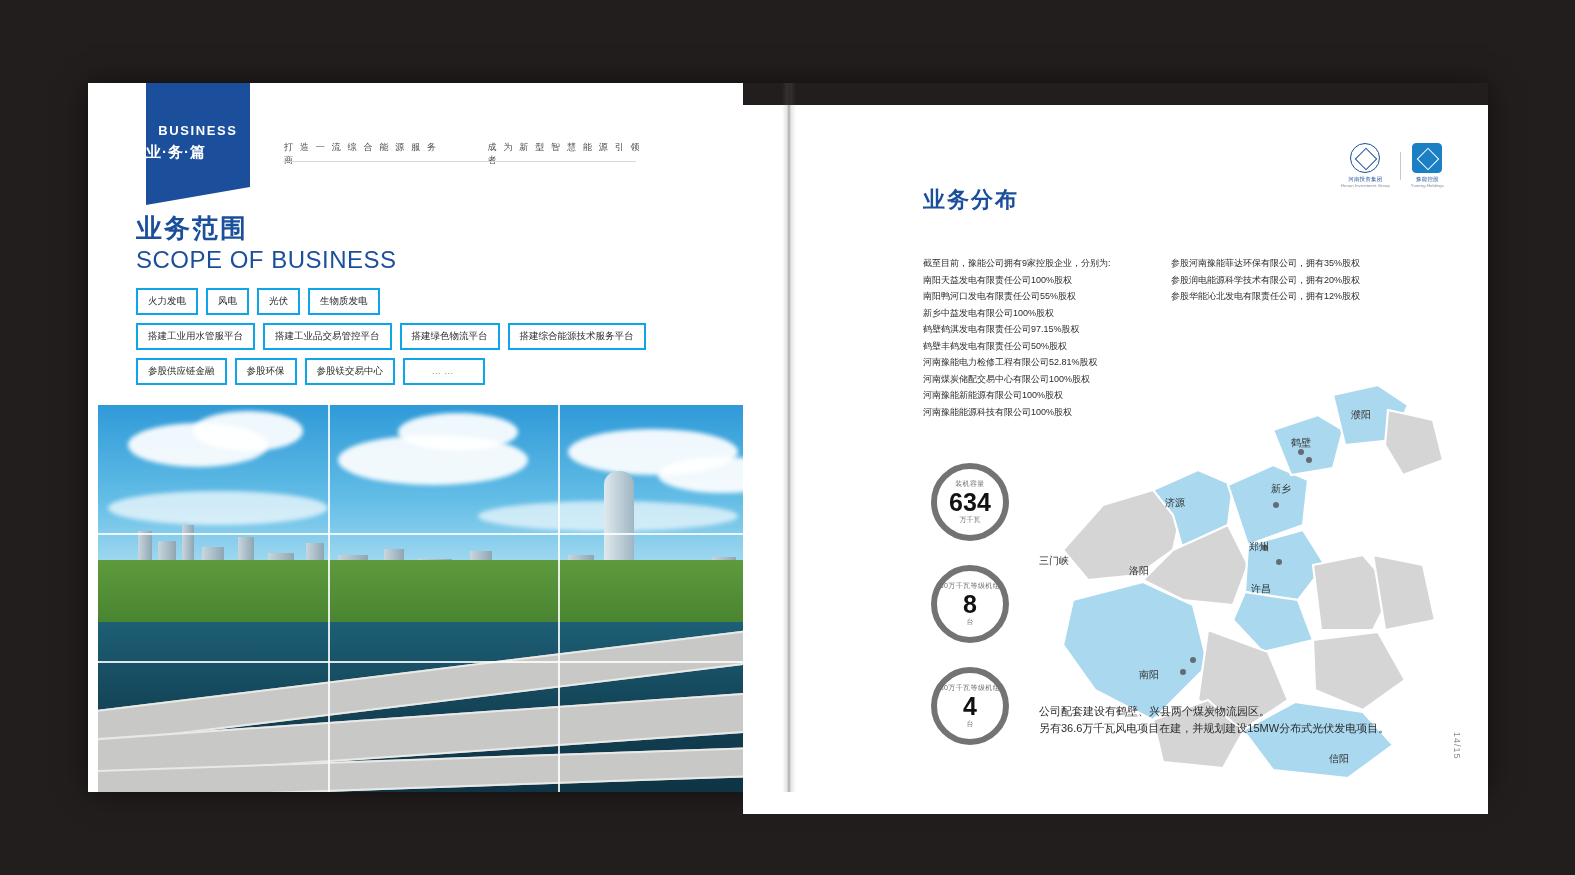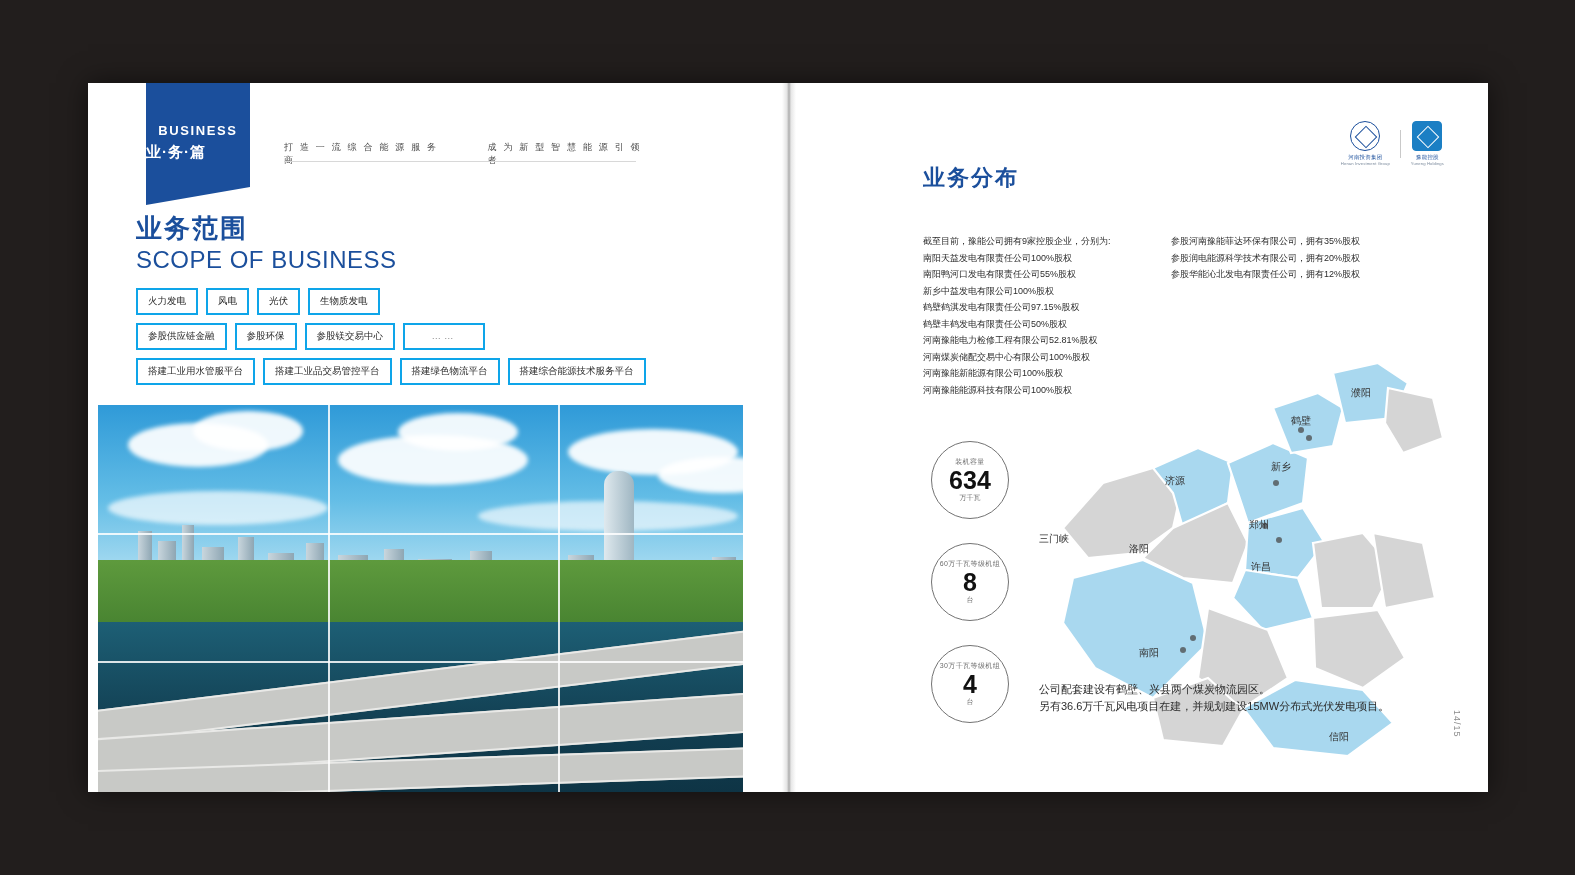--- a/index.html
+++ b/index.html
@@ -22,21 +22,21 @@
     display: flex;
     box-shadow: 0 0 26px rgba(0,0,0,0.55);
   }
   .page {
     position: relative;
     background: #ffffff;
     height: 100%;
     overflow: hidden;
   }
   .page-left { width: 700px; padding-left: 44px; }
-  .page-right { width: 800px; }
+  .page-right { width: 800px; margin-top: 22px; }
   .gutter {
     position: absolute;
     left: 694px; top: 0;
     width: 14px; height: 709px;
     background: linear-gradient(to right,
       rgba(0,0,0,0.0) 0%,
       rgba(120,120,120,0.20) 35%,
       rgba(60,60,60,0.42) 50%,
       rgba(120,120,120,0.18) 65%,
       rgba(0,0,0,0.0) 100%);
@@ -181,21 +181,21 @@
   .col-a { position: absolute; left: 180px; top: 150px; width: 270px; }
   .col-b { position: absolute; left: 428px; top: 150px; width: 250px; }
   .col-a div, .col-b div {
     font-size: 9px; color: #2c2c2c; line-height: 16.5px; white-space: nowrap;
   }
 
   .map-wrap { position: absolute; left: 290px; top: 195px; width: 420px; height: 420px; }
   .badges { position: absolute; left: 188px; top: 358px; }
   .badge {
     width: 78px; height: 78px; border-radius: 50%;
-    border: 1px solid #737373;
+    border: 6px solid #737373;
     display: flex; flex-direction: column; align-items: center; justify-content: center;
     margin-bottom: 24px; background: #fff;
   }
   .badge .cap { font-size: 7px; color: #6c6c6c; letter-spacing: .4px; }
   .badge .num { font-size: 25px; color: #111; font-weight: bold; line-height: 26px; }
   .badge .unit { font-size: 7px; color: #6c6c6c; }
   .foot-note {
     position: absolute; left: 296px; top: 598px;
     font-size: 11px; color: #2c2c2c; line-height: 17px;
   }
@@ -231,30 +231,30 @@
       <div class="title-en">SCOPE OF BUSINESS</div>
 
       <div class="chips">
         <div class="chip-row">
           <span class="chip">火力发电</span>
           <span class="chip">风电</span>
           <span class="chip">光伏</span>
           <span class="chip">生物质发电</span>
         </div>
         <div class="chip-row">
+          <span class="chip">搭建工业用水管服平台</span>
+          <span class="chip">搭建工业品交易管控平台</span>
+          <span class="chip">搭建绿色物流平台</span>
+          <span class="chip">搭建综合能源技术服务平台</span>
+        </div>
+        <div class="chip-row">
           <span class="chip">参股供应链金融</span>
           <span class="chip">参股环保</span>
           <span class="chip">参股镁交易中心</span>
           <span class="chip dots">……</span>
-        </div>
-        <div class="chip-row">
-          <span class="chip">搭建工业用水管服平台</span>
-          <span class="chip">搭建工业品交易管控平台</span>
-          <span class="chip">搭建绿色物流平台</span>
-          <span class="chip">搭建综合能源技术服务平台</span>
         </div>
       </div>
 
 
       <div class="photo">
         <div class="sky"></div>
         <div class="cloud" style="left:30px; top:18px; width:140px; height:44px;"></div>
         <div class="cloud" style="left:95px; top:6px; width:110px; height:40px;"></div>
         <div class="cloud" style="left:240px; top:30px; width:190px; height:50px;"></div>
         <div class="cloud" style="left:300px; top:8px; width:120px; height:38px;"></div>

